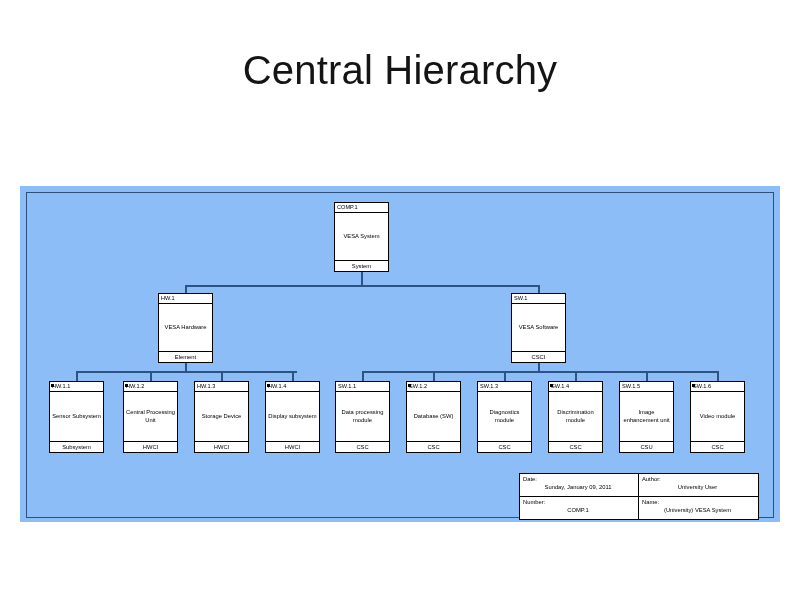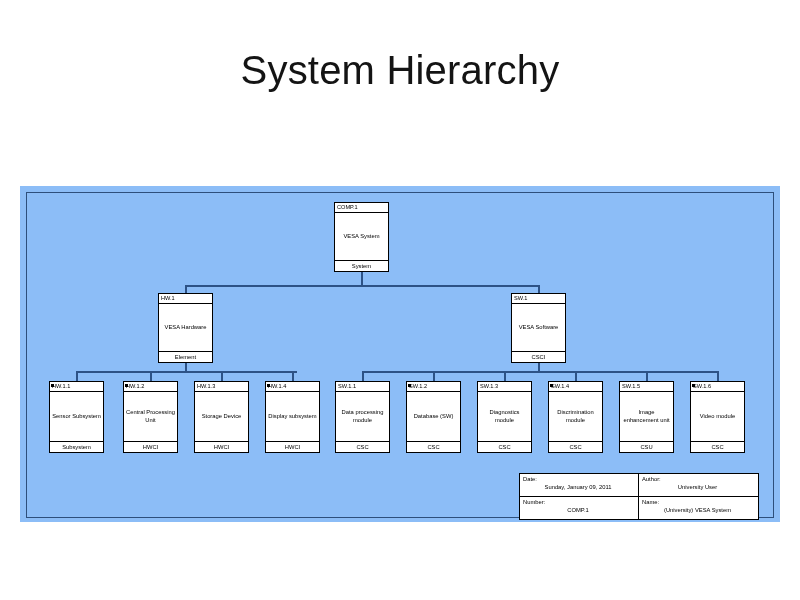--- a/index.html
+++ b/index.html
@@ -140,21 +140,21 @@
     line-height:8px;
     color:#000;
     text-align:center;
     white-space:nowrap;
     padding-right:2px;
   }
 </style>
 </head>
 <body>
 
-<div id="slide-title">System Hierarchy</div>
+<div id="slide-title">Central Hierarchy</div>
 
 <div id="diagram-panel"></div>
 <div id="diagram-frame"></div>
 
 <div class="conn v" style="left:361px;top:271px;height:15px;"></div>
 <div class="conn h" style="left:185px;top:285px;width:354px;"></div>
 <div class="conn v" style="left:185px;top:285px;height:9px;"></div>
 <div class="conn v" style="left:538px;top:285px;height:9px;"></div>
 
 <div class="conn v" style="left:185px;top:362px;height:10px;"></div>

